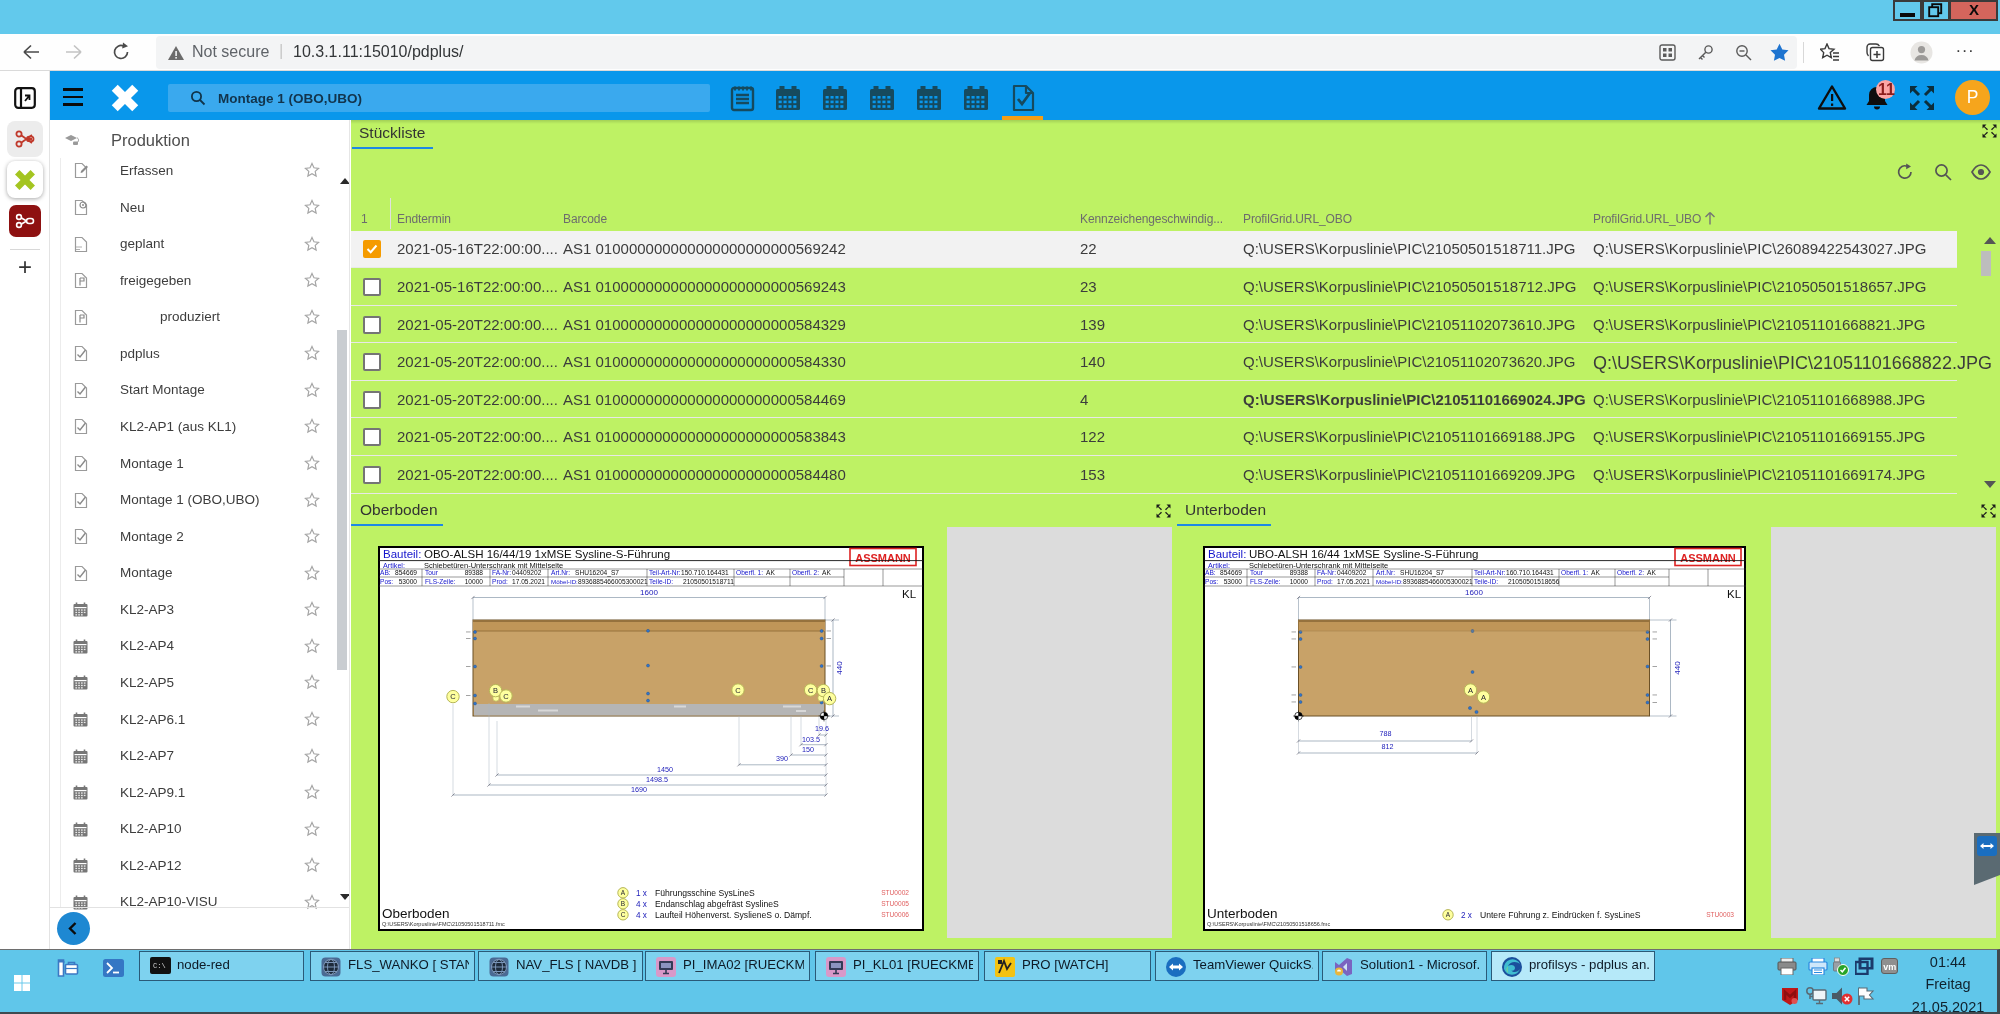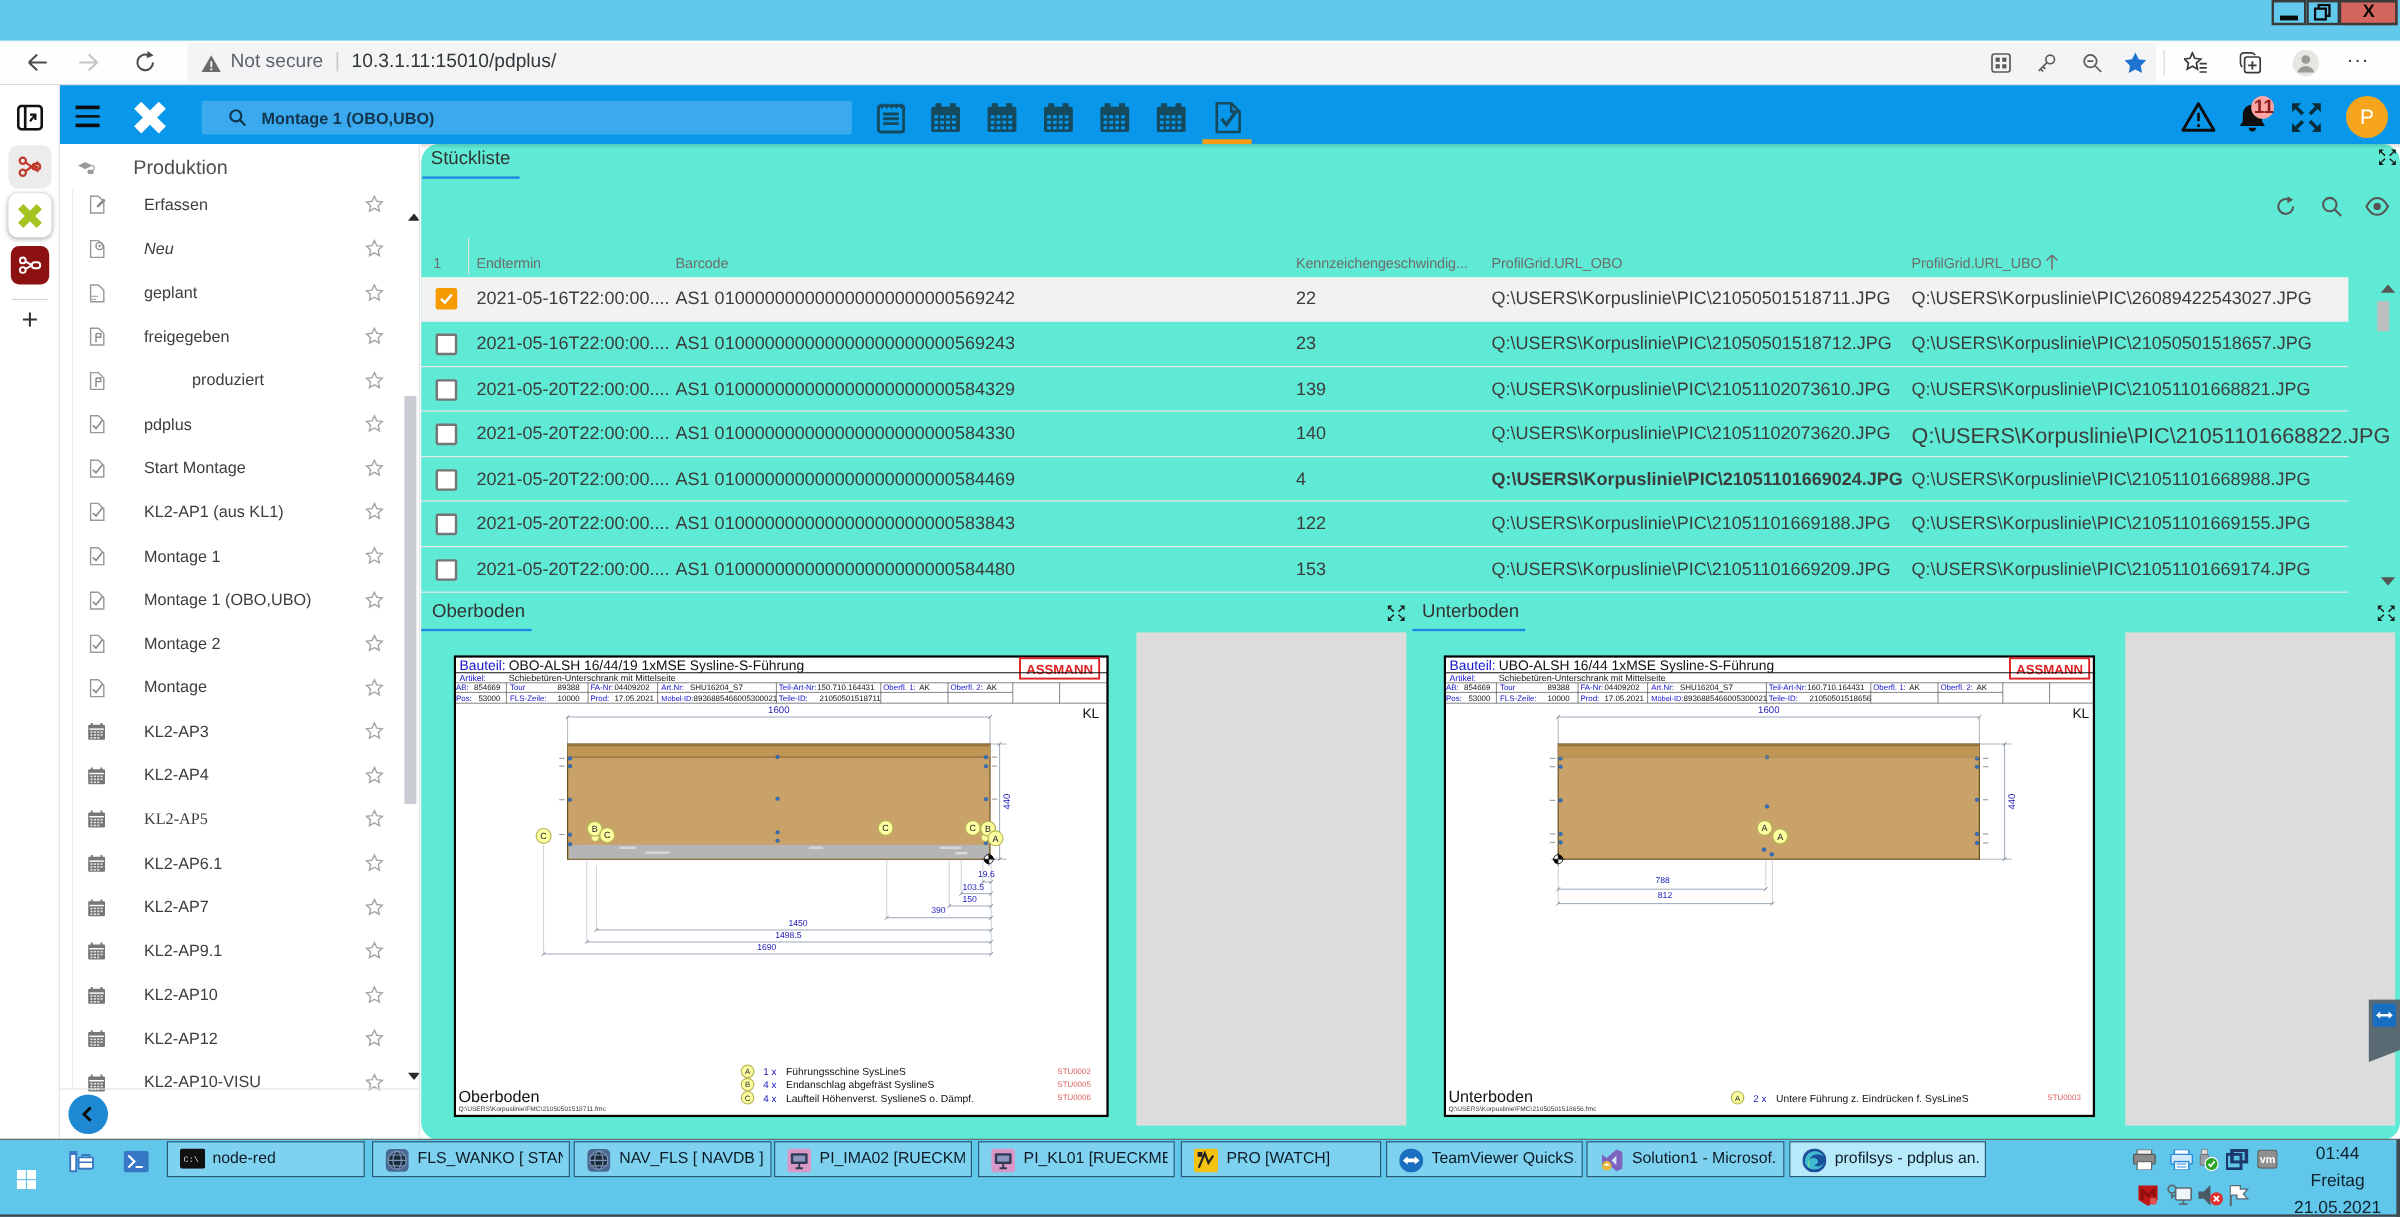--- a/index.html
+++ b/index.html
@@ -274,21 +274,21 @@
     </svg>
     <div class="abs" style="left:70px;top:43px;font-size:13.5px;color:#3d3d3d;white-space:nowrap;">Erfassen</div>
     <svg class="abs" style="left:254px;top:42px" width="16" height="16" viewBox="0 0 17 17">
   <path d="M8.5,1.6 L10.6,6.1 L15.5,6.7 L11.9,10 L12.9,14.9 L8.5,12.4 L4.1,14.9 L5.1,10 L1.5,6.7 L6.4,6.1 Z" fill="none" stroke="#a5a5a5" stroke-width="1.25"></path>
     </svg>
     <svg class="abs" style="left:22px;top:79px" width="17" height="17" viewBox="0 0 17 17">
   <path d="M3.5,1.5 H10 L14.5,6 V15.5 H3.5 Z" fill="none" stroke="#9a9a9a" stroke-width="1.2"></path>
   <circle cx="11" cy="6" r="3" fill="none" stroke="#8a8a8a" stroke-width="1.2"></circle>
       <circle cx="11" cy="6" r="1" fill="#8a8a8a"></circle>
     </svg>
-    <div class="abs" style="left:70px;top:80px;font-size:13.5px;color:#3d3d3d;white-space:nowrap;font-style:italic;">Neu</div>
+    <div class="abs" style="left:70px;top:80px;font-size:13.5px;color:#3d3d3d;white-space:nowrap;">Neu</div>
     <svg class="abs" style="left:254px;top:79px" width="16" height="16" viewBox="0 0 17 17">
   <path d="M8.5,1.6 L10.6,6.1 L15.5,6.7 L11.9,10 L12.9,14.9 L8.5,12.4 L4.1,14.9 L5.1,10 L1.5,6.7 L6.4,6.1 Z" fill="none" stroke="#a5a5a5" stroke-width="1.25"></path>
     </svg>
     <svg class="abs" style="left:22px;top:116px" width="17" height="17" viewBox="0 0 17 17">
   <path d="M3.5,1.5 H10 L14.5,6 V15.5 H3.5 Z" fill="none" stroke="#9a9a9a" stroke-width="1.2"></path>
   <path d="M4,11 h6 M4,13.5 h4" stroke="#b0b0b0" stroke-width="1.1"></path>
     </svg>
     <div class="abs" style="left:70px;top:116px;font-size:13.5px;color:#3d3d3d;white-space:nowrap;">geplant</div>
     <svg class="abs" style="left:254px;top:116px" width="16" height="16" viewBox="0 0 17 17">
   <path d="M8.5,1.6 L10.6,6.1 L15.5,6.7 L11.9,10 L12.9,14.9 L8.5,12.4 L4.1,14.9 L5.1,10 L1.5,6.7 L6.4,6.1 Z" fill="none" stroke="#a5a5a5" stroke-width="1.25"></path>
@@ -420,21 +420,21 @@
         <rect x="11.8" y="8.4" width="1.7" height="1.3"></rect>
    <rect x="3.4" y="10.8" width="1.7" height="1.3"></rect>
         <rect x="6.2" y="10.8" width="1.7" height="1.3"></rect>
         <rect x="9" y="10.8" width="1.7" height="1.3"></rect>
         <rect x="11.8" y="10.8" width="1.7" height="1.3"></rect>
    <rect x="3.4" y="13.2" width="1.7" height="1.3"></rect>
         <rect x="6.2" y="13.2" width="1.7" height="1.3"></rect>
         <rect x="9" y="13.2" width="1.7" height="1.3"></rect>
   </g>
     </svg>
-    <div class="abs" style="left:70px;top:555px;font-size:13.5px;color:#3d3d3d;white-space:nowrap;font-family:Liberation Serif, serif;">KL2-AP5</div>
+    <div class="abs" style="left:70px;top:555px;font-size:13.5px;color:#3d3d3d;white-space:nowrap;">KL2-AP5</div>
     <svg class="abs" style="left:254px;top:554px" width="16" height="16" viewBox="0 0 17 17">
   <path d="M8.5,1.6 L10.6,6.1 L15.5,6.7 L11.9,10 L12.9,14.9 L8.5,12.4 L4.1,14.9 L5.1,10 L1.5,6.7 L6.4,6.1 Z" fill="none" stroke="#a5a5a5" stroke-width="1.25"></path>
     </svg>
     <svg class="abs" style="left:22px;top:591px" width="17" height="17" viewBox="0 0 17 17">
   <rect x="1.5" y="3" width="14" height="12.5" rx="1" fill="#777"></rect>
   <path d="M4.5,1.5 v3 M12.5,1.5 v3" stroke="#777" stroke-width="1.6"></path>
   <rect x="2.5" y="6" width="12" height="1.2" fill="#fff"></rect>
   <g fill="#fff" opacity="0.85">
    <rect x="3.4" y="8.4" width="1.7" height="1.3"></rect>
         <rect x="6.2" y="8.4" width="1.7" height="1.3"></rect>
@@ -565,21 +565,21 @@
     </svg>
     <div class="abs" style="left:287px;top:210px;width:10px;height:340px;background:#c9cdd1;"></div>
     <div class="abs" style="left:290px;top:58px;width:0;height:0;border-left:5px solid transparent;border-right:5px solid transparent;border-bottom:6px solid #2a2a2a;"></div>
     <div class="abs" style="left:290px;top:774px;width:0;height:0;border-left:5px solid transparent;border-right:5px solid transparent;border-top:6px solid #2a2a2a;"></div>
     <div class="abs" style="left:0;top:787px;width:300px;height:1px;background:#e2e2e2;"></div>
     <div class="abs" style="left:7px;top:792px;width:33px;height:33px;border-radius:50%;background:#1e88d2;"></div>
     <svg class="abs" style="left:17px;top:801px" width="12" height="15" viewBox="0 0 12 15">
  <path d="M8.5,2 L3,7.5 L8.5,13" stroke="#0b0b0b" stroke-width="2.4" fill="none"></path>
     </svg>
   </div>
-<div class="abs" style="left:351px;top:120px;width:1649px;height:830px;background:#5eead4;border-radius:15px;">
+<div class="abs" style="left:351px;top:120px;width:1649px;height:830px;background:#bef264;">
     <div class="abs" style="left:0;top:0;width:1649px;height:4px;background:linear-gradient(rgba(0,0,0,0.14),rgba(0,0,0,0));"></div>
     <div class="abs" style="left:8px;top:3.5px;font-size:15.5px;color:#333;">Stückliste</div>
     <div class="abs" style="left:1px;top:26.5px;width:81px;height:2.3px;background:#1e88e5;"></div>
     <svg class="abs" style="left:1631px;top:4px" width="15" height="14" viewBox="0 0 15 14">
   <g fill="#1b1b1b">
    <path d="M0.5,4.5 V0.5 H4.5 L0.5,4.5 Z M0.5,0.5 L6,5.2 L5,6.2 L0.5,1.5"></path>
    <path d="M14.5,4.5 V0.5 H10.5 L14.5,4.5 Z M14.5,0.5 L9,5.2 L10,6.2 L14.5,1.5"></path>
    <path d="M0.5,9.5 V13.5 H4.5 L0.5,9.5 Z M0.5,13.5 L6,8.8 L5,7.8 L0.5,12.5"></path>
    <path d="M14.5,9.5 V13.5 H10.5 L14.5,9.5 Z M14.5,13.5 L9,8.8 L10,7.8 L14.5,12.5"></path>
   </g>

